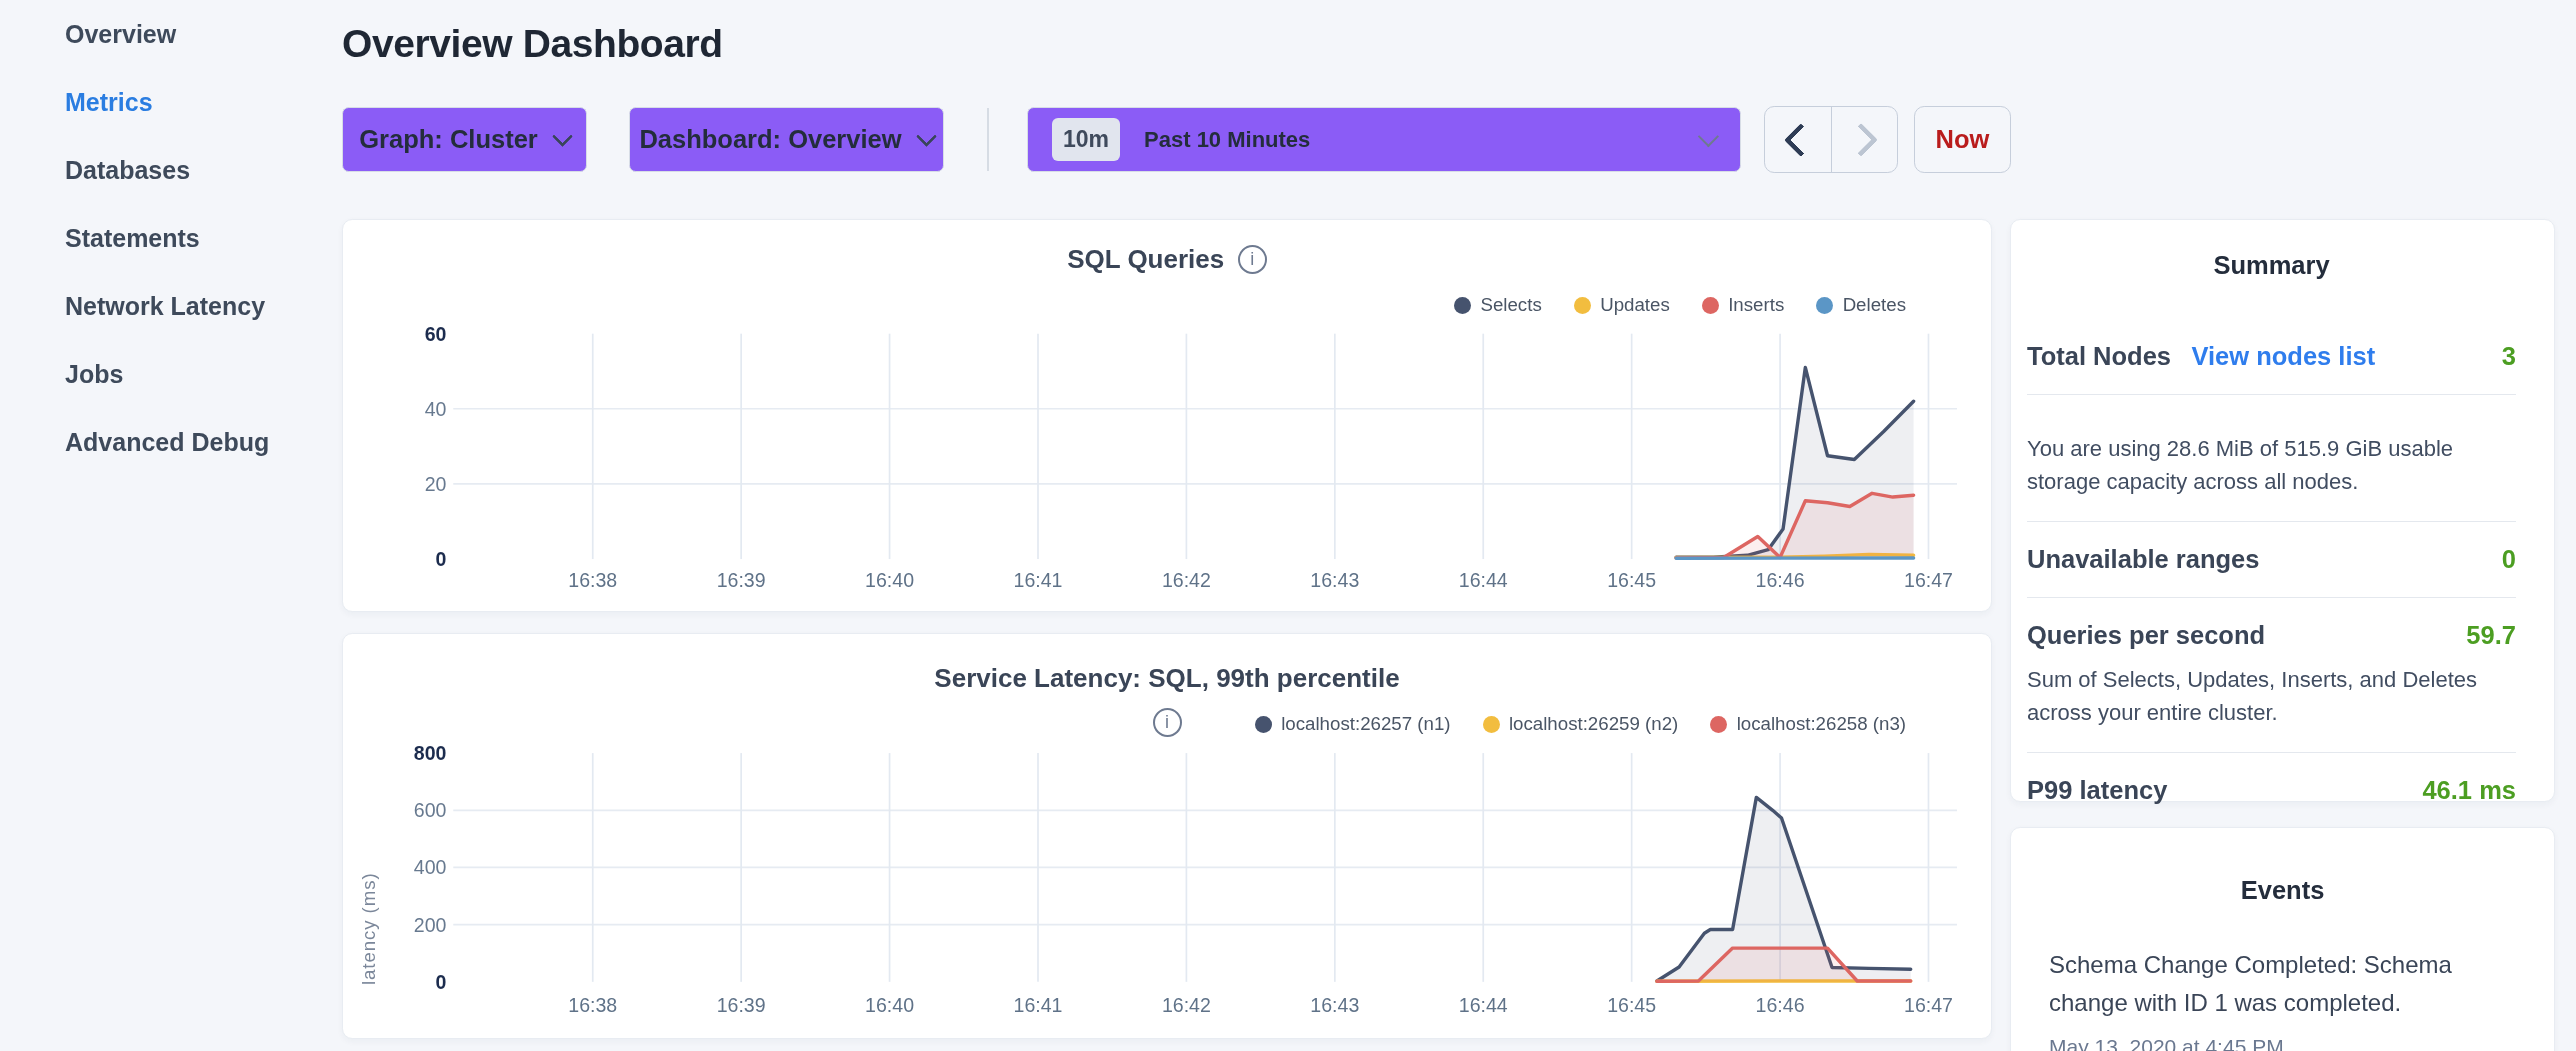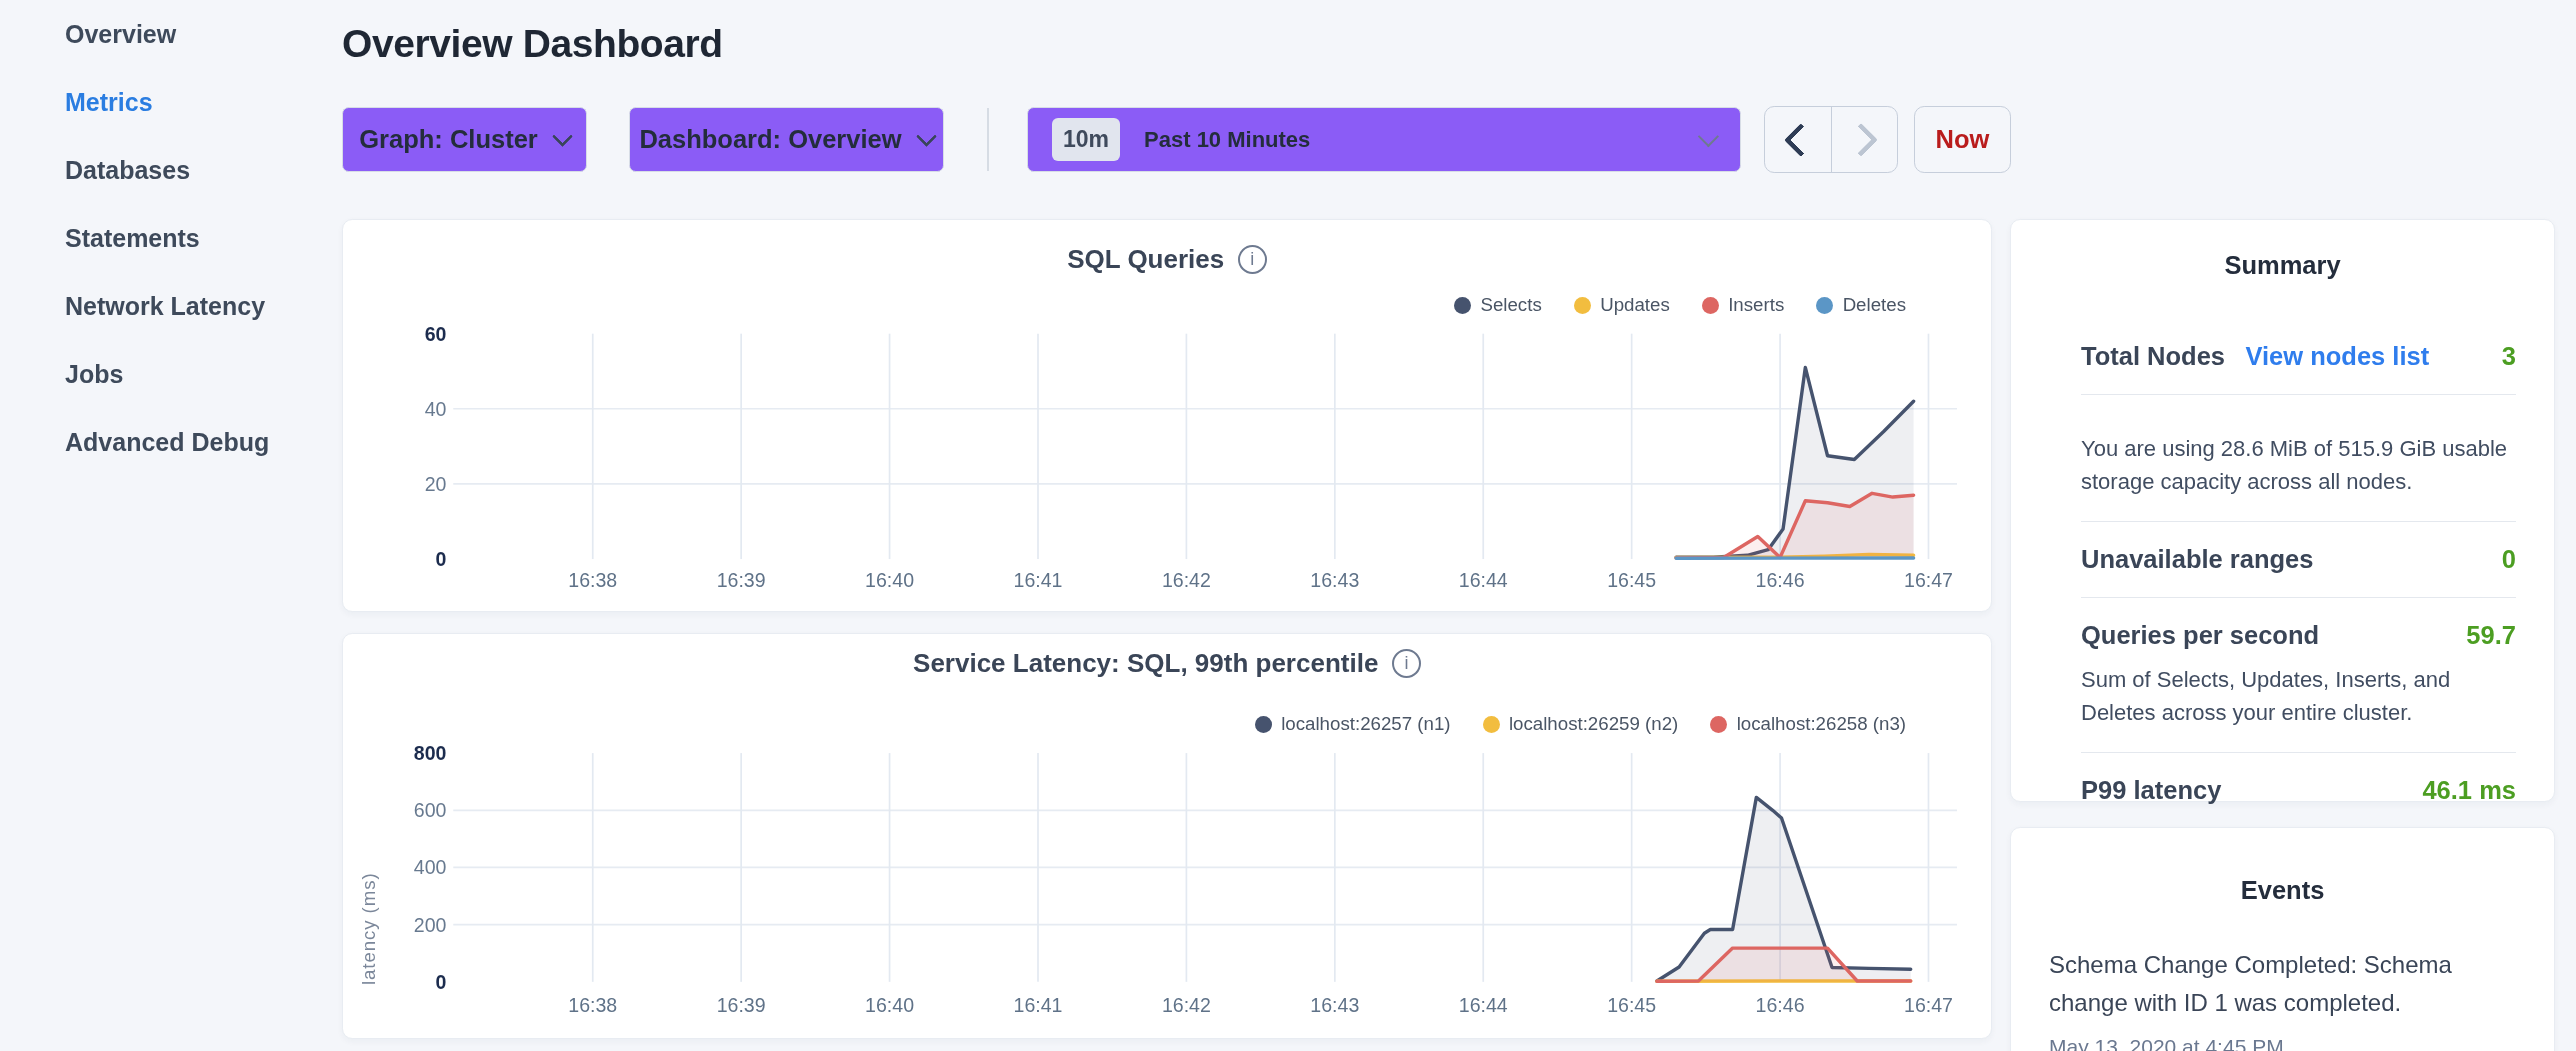--- a/index.html
+++ b/index.html
@@ -57,23 +57,23 @@
     display:flex;align-items:center;justify-content:center;font-size:18px;color:#6e7a90;font-weight:400;cursor:pointer;}
   .legend{position:absolute;right:85px;display:flex;gap:32px;align-items:center;}
   .legend-item{display:flex;align-items:center;gap:9.4px;font-size:18.7px;color:#4a5565;}
   .legend-dot{width:17px;height:17px;border-radius:50%;}
   .axis-label{position:absolute;writing-mode:vertical-rl;transform:rotate(180deg);
     font-size:18.7px;color:#7b879a;letter-spacing:0.9px;}
   .chart-svg{position:absolute;}
 
   
   .panel-title{text-align:center;font-size:25.5px;font-weight:700;color:#242d3c;}
-  .summary-inner{padding:31px 38px 0 38px;}
+  .summary-inner{padding:31px 38px 0 16px;}
   .sum-rows{margin-top:39px;}
-  .sum-row{padding:23px 0;margin-left:32px;}
+  .sum-row{padding:23px 0;}
   .sum-row + .sum-row{border-top:1.7px solid #e4e8ee;}
   .sum-head{display:flex;align-items:baseline;}
   .sum-label{font-size:25.5px;font-weight:700;color:#3a4557;}
   .sum-link{font-size:25.5px;font-weight:700;color:#2f7ded;margin-left:20.4px;text-decoration:none;cursor:pointer;}
   .sum-value{margin-left:auto;font-size:25.5px;font-weight:700;color:#4c9e22;white-space:nowrap;}
   .sum-sub{margin:13.6px 0 0 0;font-size:22px;line-height:1.5;color:#414d61;}
 
   
   .events-inner{padding:48px 38px 0 38px;}
   .event-item{margin-top:41px;}
@@ -179,21 +179,21 @@
         <path d="M1549.8 272.8 L1593.5 272.8 L1633.6 270.6 L1658.0 264.0 L1675.5 239.7 L1701.7 49.7 L1727.8 153.5 L1759.3 158.0 L1794.1 124.8 L1829.0 89.5 L1829.0 275 L1549.8 275 Z" fill="rgba(70,83,110,0.09)" stroke="none"></path>
         <path d="M1549.8 272.8 L1593.5 272.8 L1633.6 270.6 L1658.0 264.0 L1675.5 239.7 L1701.7 49.7 L1727.8 153.5 L1759.3 158.0 L1794.1 124.8 L1829.0 89.5" fill="none" stroke="#46536E" stroke-width="4" stroke-linejoin="round" stroke-linecap="round"></path>
         <path d="M1549.8 273.2 L1672.0 272.8 L1724.4 271.5 L1776.7 269.7 L1829.0 270.6" fill="none" stroke="#F2BD3F" stroke-width="4" stroke-linejoin="round" stroke-linecap="round"></path>
         <path d="M1549.8 273.7 L1605.7 273.2 L1645.8 248.5 L1672.0 273.2 L1701.7 206.5 L1727.8 208.8 L1754.0 213.2 L1780.2 197.7 L1804.6 202.1 L1829.0 199.9 L1829.0 275 L1549.8 275 Z" fill="rgba(221,102,98,0.10)" stroke="none"></path>
         <path d="M1549.8 273.7 L1605.7 273.2 L1645.8 248.5 L1672.0 273.2 L1701.7 206.5 L1727.8 208.8 L1754.0 213.2 L1780.2 197.7 L1804.6 202.1 L1829.0 199.9" fill="none" stroke="#DD6662" stroke-width="4" stroke-linejoin="round" stroke-linecap="round"></path>
         <path d="M1549.8 274.1 L1829.0 273.7" fill="none" stroke="#5B96C6" stroke-width="4" stroke-linejoin="round" stroke-linecap="round"></path>
       </svg>
   </div>
 
   <div class="card chart-card-2">
-    <div class="chart-title-row" style="top:14px;">
+    <div class="chart-title-row" style="top:29px;flex-direction:column;">
       <span class="chart-title">Service Latency: SQL, 99th percentile</span>
       <span class="info-icon">i</span>
     </div>
     <div class="legend" id="legend-1" style="top:79px;">
         <span class="legend-item">
           <span class="legend-dot" style="background: rgb(70, 83, 110);"></span>
           <span>localhost:26257 (n1)</span>
         </span>
         <span class="legend-item">
           <span class="legend-dot" style="background: rgb(242, 189, 63);"></span>

